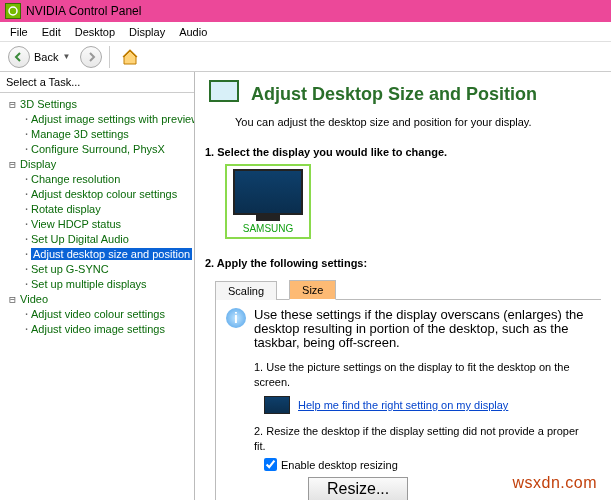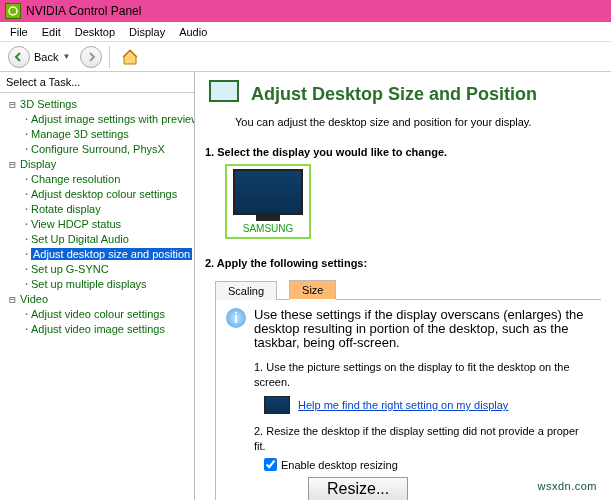--- a/index.html
+++ b/index.html
@@ -46,21 +46,21 @@
 .tab-body { border-left: 1px solid #bbb; padding: 8px 10px 10px 10px; }
 .info-row { display: flex; align-items: flex-start; gap: 8px; margin-bottom: 10px; }
 .info-icon { width: 20px; height: 20px; border-radius: 50%; background: radial-gradient(#bfe4ff,#4da0e8); color: #fff; font-weight: bold; display:flex; align-items:center; justify-content:center; font-size: 14px; flex-shrink:0; }
 .info-text { font-size: 13px; line-height: 14px; }
 .step { margin: 8px 0 0 28px; font-size: 11px; line-height: 15px; }
 .help-row { display: flex; align-items: center; gap: 8px; margin: 6px 0 10px 38px; }
 .help-row .mini-mon { width: 26px; height: 18px; background: linear-gradient(#0e3f6b,#0a2e4e); border: 1px solid #222; }
 .help-row a { color: #0645cc; text-decoration: underline; }
 .chk-row { margin: 4px 0 6px 38px; display: flex; align-items: center; gap: 4px; }
 .resize-btn { margin-left: 82px; padding: 2px 18px; background: linear-gradient(#fafafa,#e4e4e4); border: 1px solid #999; font-size: 16px; }
-.watermark { position: absolute; right: 14px; bottom: 8px; color: #14532d; font-size: 11px; letter-spacing: 0.5px; pointer-events: none; }
+.watermark { position: absolute; right: 14px; bottom: 8px; color: #c2410c; font-size: 16px; letter-spacing: 0.5px; pointer-events: none; }
 </style>
 </head>
 <body>
 
 <div class="titlebar">
   <span class="icon">
     <svg viewBox="0 0 12 12">
         <circle cx="6" cy="6" r="4" fill="none" stroke="#fff" stroke-width="1.5"></circle>
       </svg>
   </span>

